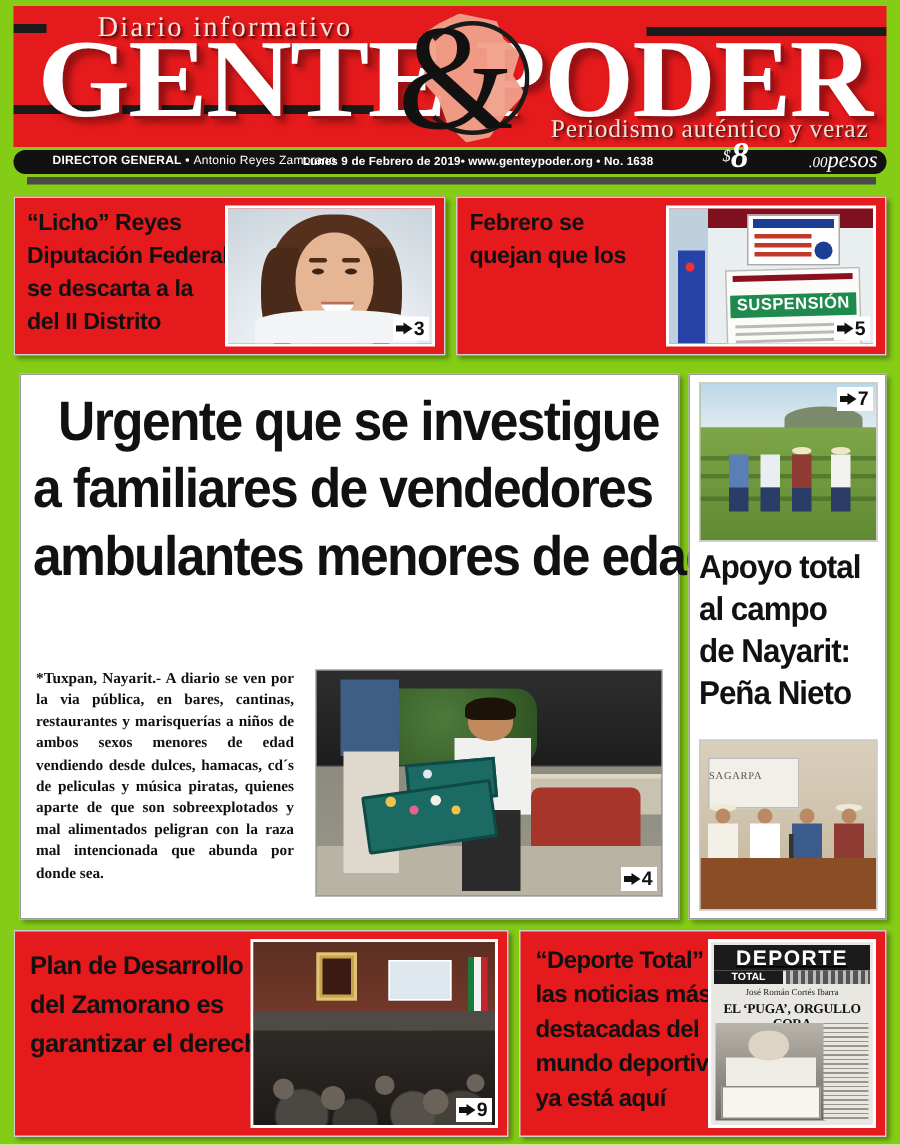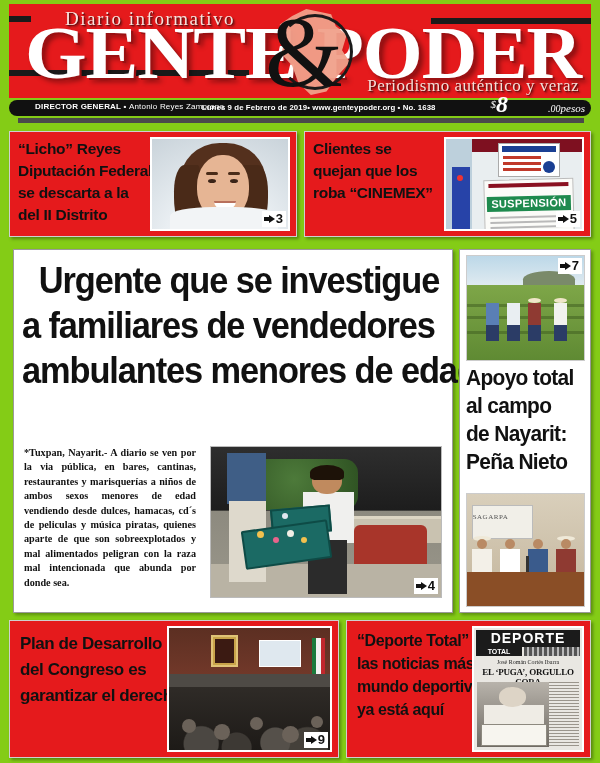--- a/index.html
+++ b/index.html
@@ -86,21 +86,21 @@
     font-size: 7.8px; font-weight: 700; letter-spacing: .1px;
   }
   .price-badge {
     position: absolute; right: 6px; top: -9px;
     color: #fff; font-family: "Liberation Serif", serif;
     white-space: nowrap;
   }
   .price-badge .cur { font-size: 11px; vertical-align: 4px; font-style: italic; }
   .price-badge .big { font-size: 24px; font-weight: 700; font-style: italic; }
   .price-badge .cents { font-size: 10px; font-style: italic; margin-left: 40px; }
-  .price-badge .pes { font-size: 11px; font-style: italic; }
+  .price-badge .pes { font-size: 15px; font-style: italic; }
   .infobar-shadow {
     position: absolute; left: 18px; top: 118px; width: 566px; height: 5px;
     background: #4a4a4a;
   }
 
   
   .teaser-row { position: absolute; left: 9px; top: 131px; width: 582px; height: 106px; }
   .teaser {
     position: absolute; top: 0; height: 106px;
     background: #e51a1c; border: 1px solid #cfcfcf;
@@ -324,21 +324,21 @@
       background: radial-gradient(circle at 20% 90%, #4b4742 0 12%, transparent 13%),
                   radial-gradient(circle at 42% 96%, #3d3934 0 13%, transparent 14%),
                   radial-gradient(circle at 66% 88%, #55504a 0 12%, transparent 13%),
                   radial-gradient(circle at 86% 96%, #44403a 0 13%, transparent 14%),
                   linear-gradient(#2f2b27, #1d1a17); }
   .pc-dot { position: absolute; border-radius: 50%; background: #6b6259; }
 
   
   .ph-deporte { position: absolute; inset: 0; background: #e9e7e2; }
   .pd-mast { position: absolute; left: 2px; top: 2px; right: 2px; height: 17px;
-      background: #1b1b1b; }
+      background: #1b1b1b; text-decoration: underline; }
   .pd-mast span { color: #fff; font-weight: 700; font-size: 14px; letter-spacing: 1px;
       display: block; text-align: center; line-height: 17px; }
   .pd-sub { position: absolute; left: 2px; top: 19px; width: 46px; height: 9px; background: #1b1b1b; }
   .pd-sub span { color: #fff; font-size: 7px; font-weight: 700; line-height: 9px; text-align: center; display: block; }
   .pd-subbar { position: absolute; left: 50px; top: 19px; right: 2px; height: 9px;
       background: repeating-linear-gradient(90deg, #555 0 3px, #bbb 3px 5px); }
   .pd-byline { position: absolute; left: 4px; top: 31px; right: 4px;
       font-family: "Liberation Serif", serif; font-size: 6px; text-align: center; color: #222; }
   .pd-head { position: absolute; left: 2px; top: 39px; right: 2px;
       font-family: "Liberation Serif", serif; font-weight: 700; font-size: 9px;
@@ -416,23 +416,22 @@
         </div>
         <div class="pgbadge" style="right:2px; bottom:2px;">
           <span class="arrow"></span>
           <span>3</span>
         </div>
       </div>
     </div>
 
     <div class="teaser teaser-right">
       <div class="teaser-head">
-        <div>Clientes se</div>
+        <div>Febrero se</div>
         <div>quejan que los</div>
-        <div>roba “CINEMEX”</div>
       </div>
       <div class="teaser-photo">
         <div class="ph-cinemex">
           <div class="wallL"></div>
           <div class="doorblue"></div>
             <div class="doordot"></div>
           <div class="topbar"></div>
           <div class="combo">
             <div class="t"></div>
               <div class="l l1"></div>
@@ -560,21 +559,21 @@
       <div class="rcb-mic"></div>
       <div class="rcb-table"></div>
     </div>
   </div>
 
   <div class="bottom-row">
 
     <div class="bteaser bteaser-left">
       <div class="bteaser-head">
         <div>Plan de Desarrollo</div>
-        <div>del Congreso es</div>
+        <div>del Zamorano es</div>
         <div>garantizar el derecho</div>
       </div>
       <div class="bteaser-photo">
         <div class="ph-congress">
           <div class="pc-wall"></div>
           <div class="pc-frame">
               <i></i>
             </div>
           <div class="pc-screen"></div>
           <div class="pc-flag"></div>
@@ -590,20 +589,21 @@
           <span class="arrow"></span>
           <span>9</span>
         </div>
       </div>
     </div>
 
     <div class="bteaser bteaser-right">
       <div class="bteaser-head">
         <div>“Deporte Total”</div>
         <div>las noticias más</div>
+        <div>destacadas del</div>
         <div>mundo deportivo</div>
         <div>ya está aquí</div>
       </div>
       <div class="bteaser-photo">
         <div class="ph-deporte">
           <div class="pd-mast">
               <span>DEPORTE</span>
             </div>
           <div class="pd-sub">
               <span>TOTAL</span>

